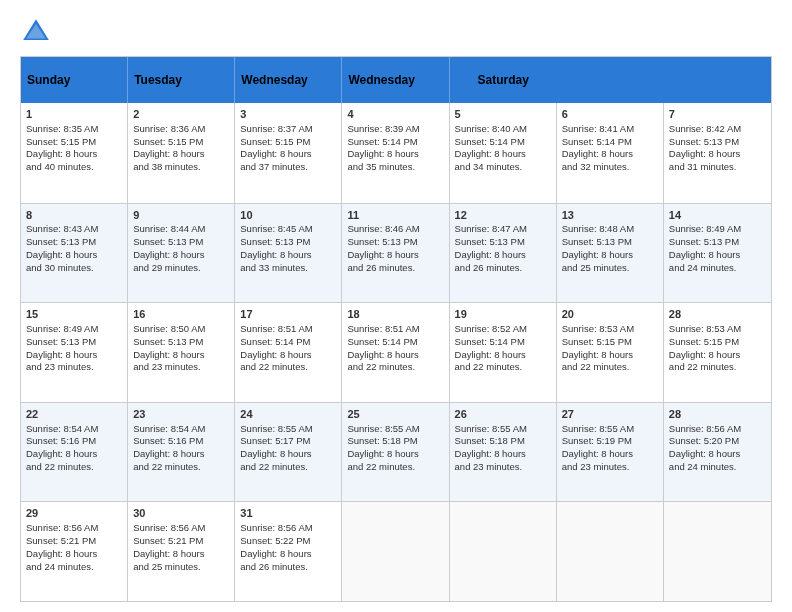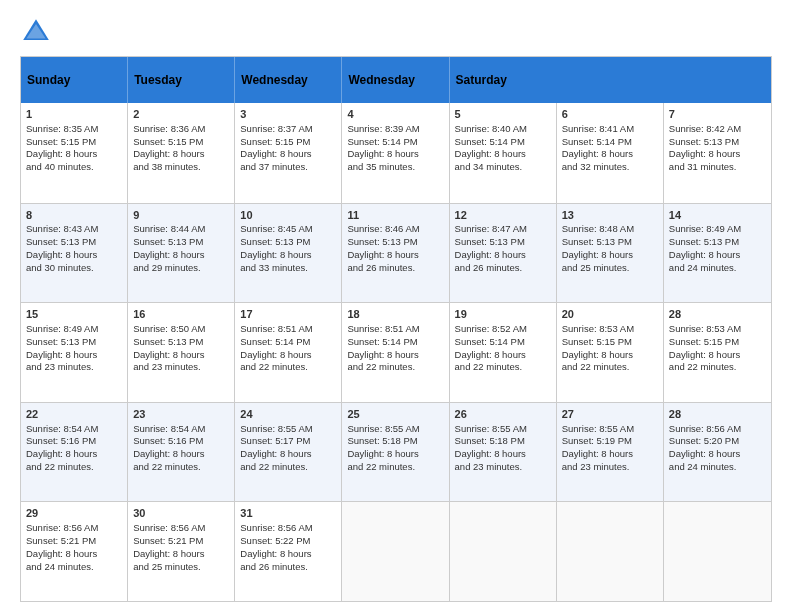--- a/index.html
+++ b/index.html
@@ -65,21 +65,21 @@
       background-color: #2b7bd6;
     }
     .cal-header-cell {
       color: #000000;
       font-size: 12px;
       font-weight: bold;
       padding: 16px 6px;
       text-align: left;
       border-right: 1px solid rgba(255,255,255,0.3);
     }
-    .cal-header-cell:last-child { border-right: none; }
+    .cal-header-cell:last-child { border-right: none; text-align: center; }
     .cal-body {
       flex: 1;
       display: grid;
       grid-template-rows: repeat(5, 1fr);
     }
     .cal-row {
       display: grid;
       grid-template-columns: repeat(7, 1fr);
       border-top: 1px solid #ccc;
     }

